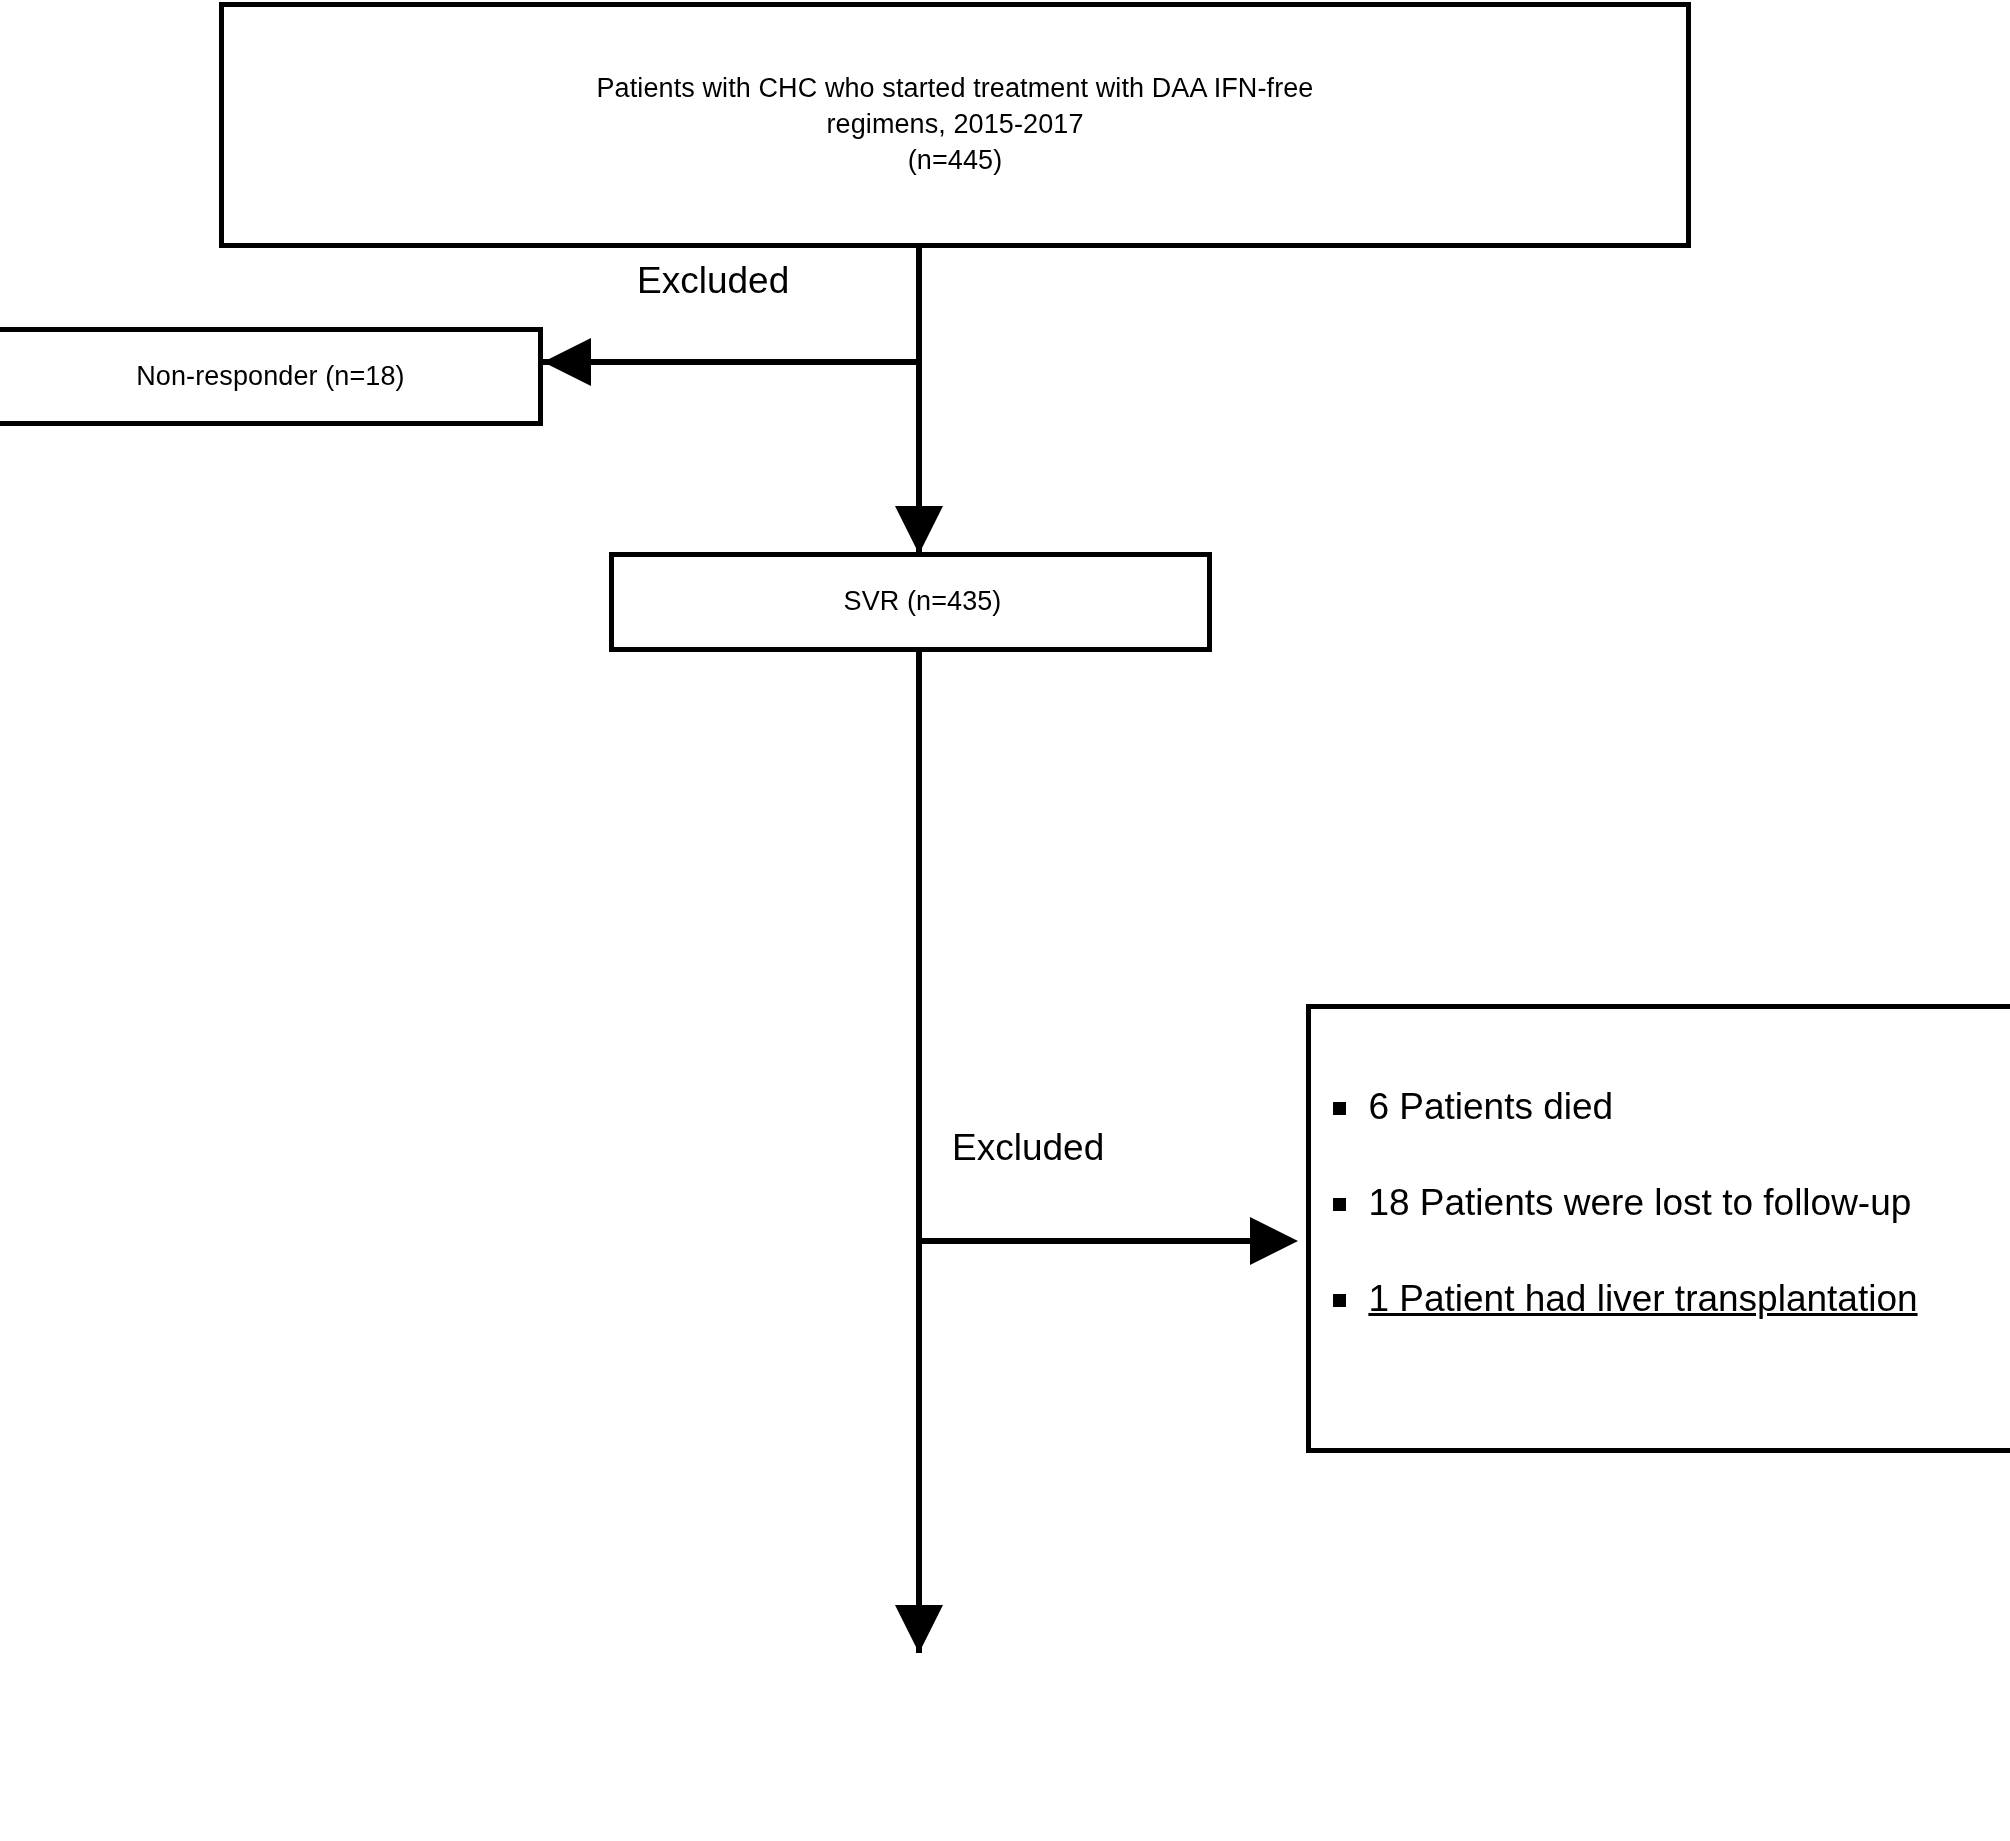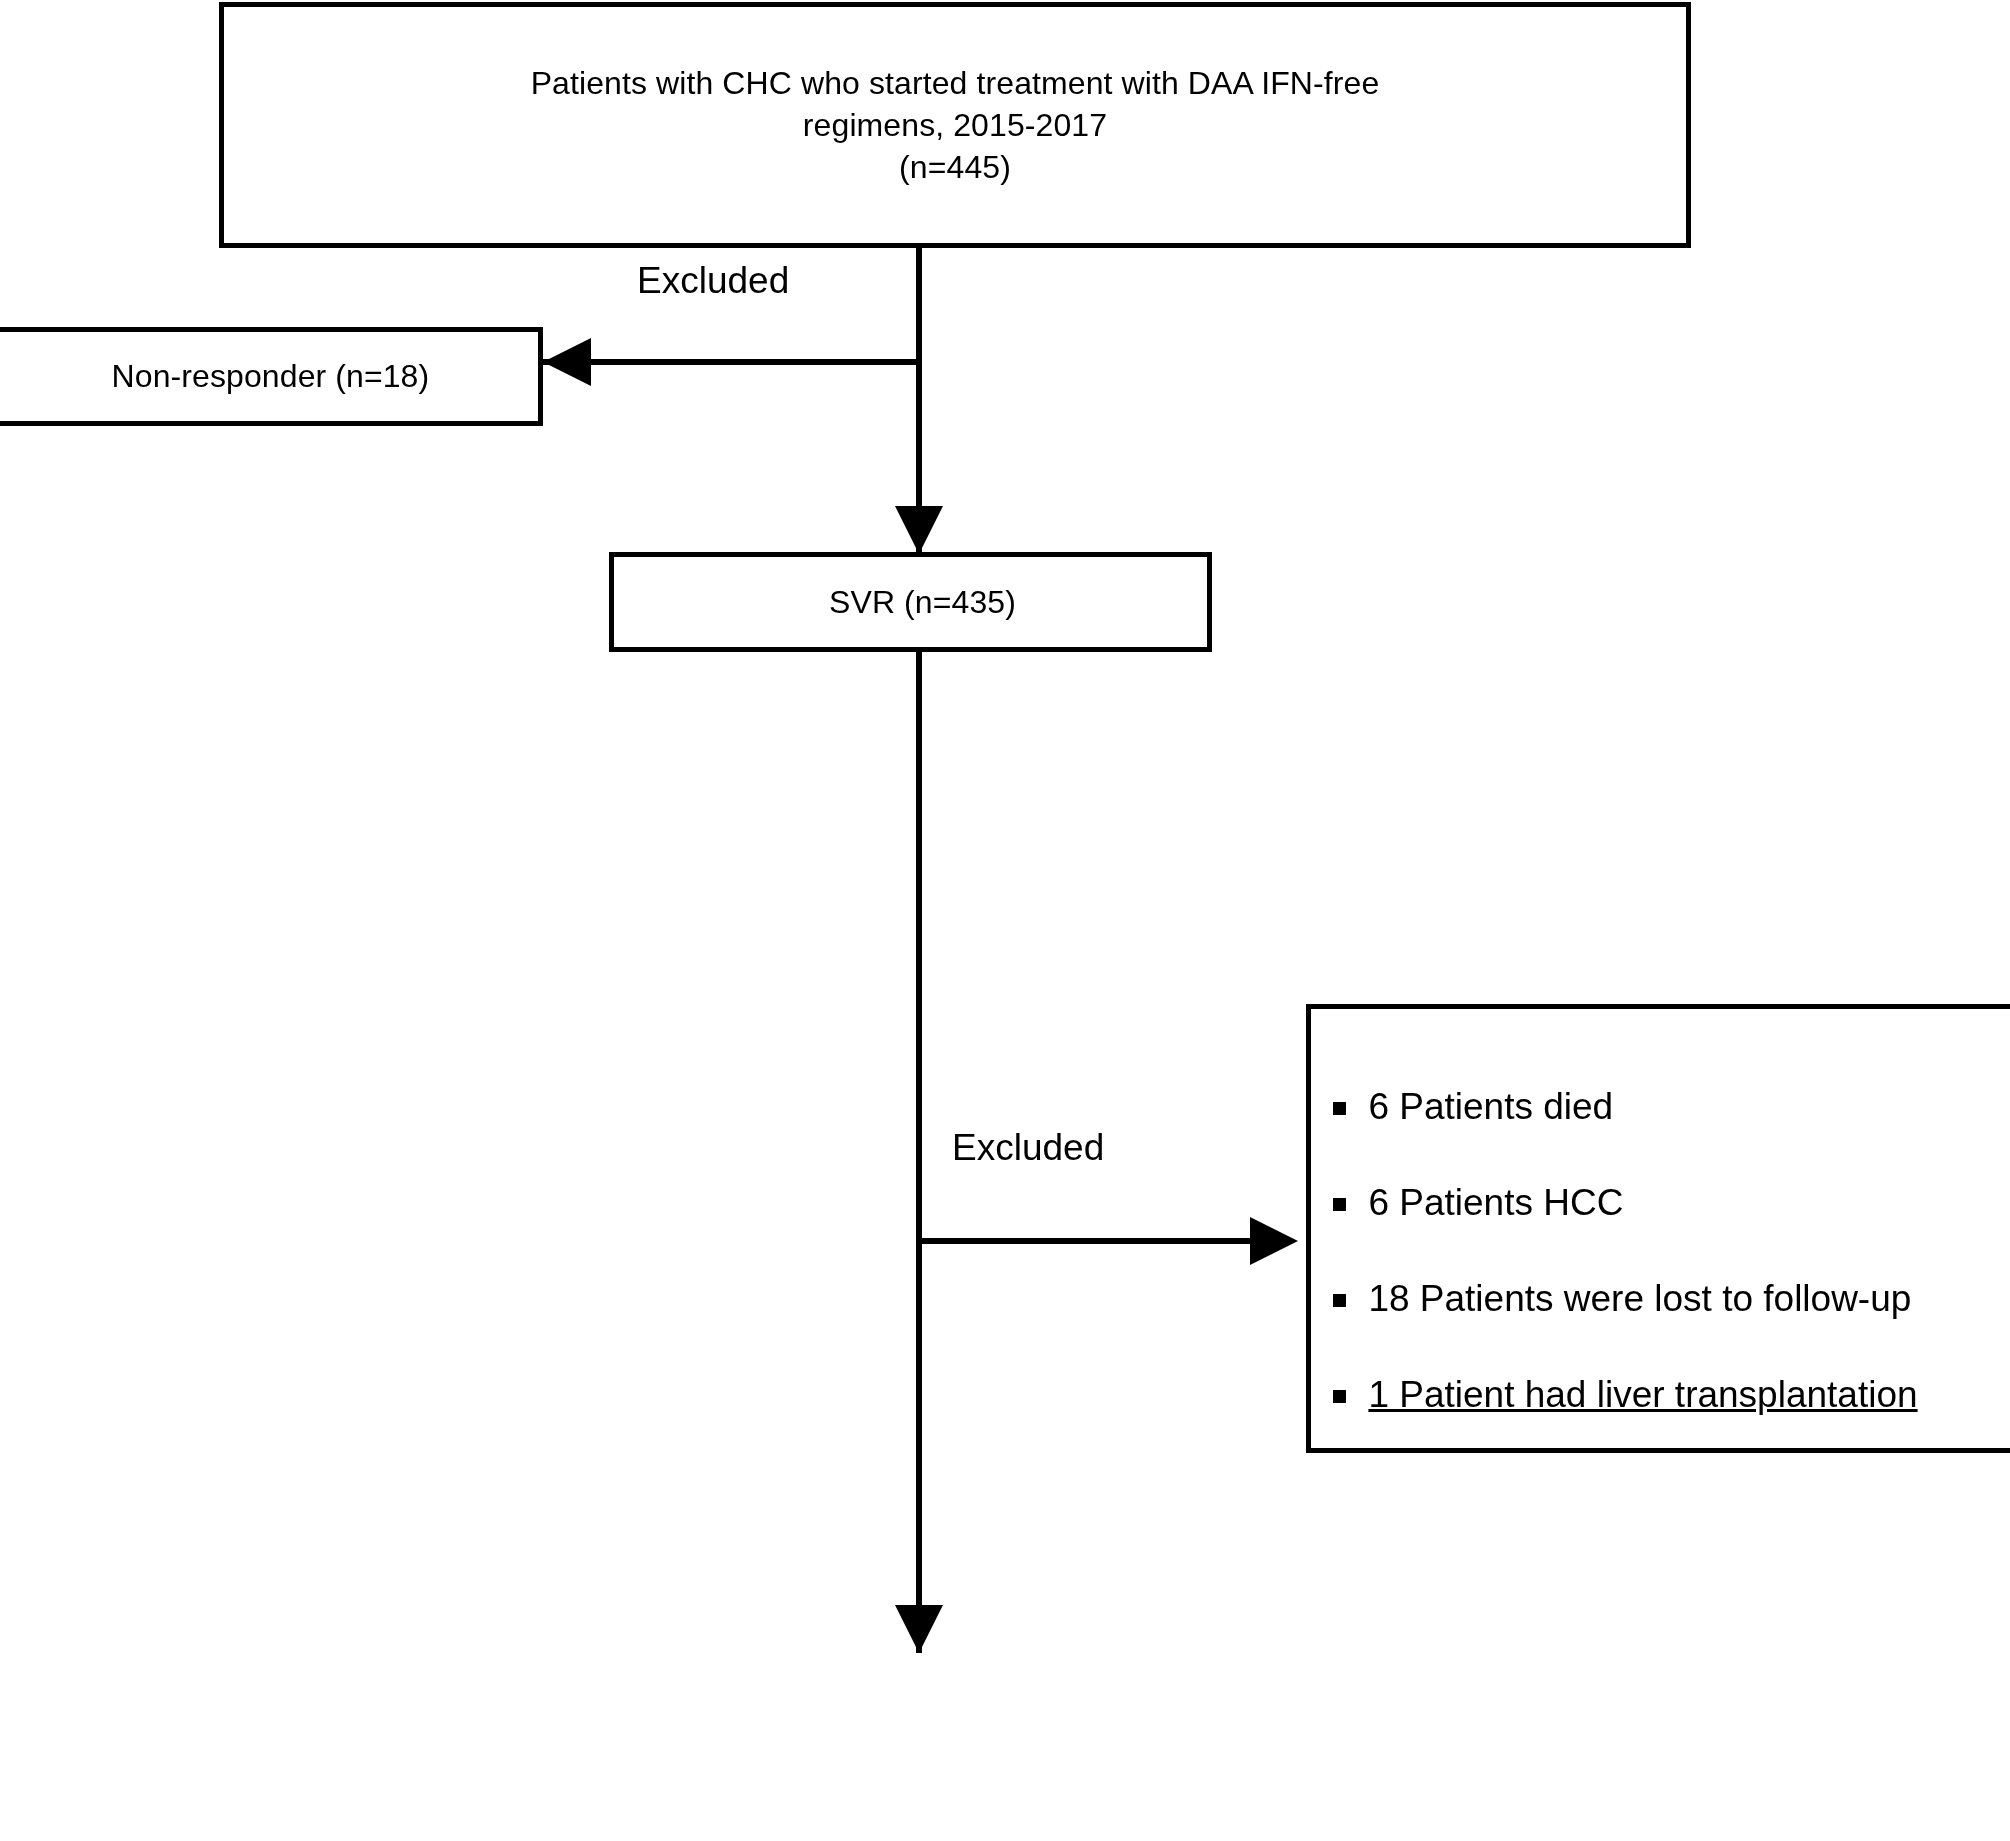--- a/index.html
+++ b/index.html
@@ -20,21 +20,21 @@
     position: absolute;
     box-sizing: border-box;
     border: 5.6px solid #000000;
     background: #ffffff;
     display: flex;
     align-items: center;
     justify-content: center;
     text-align: center;
   }
   .box-text {
-    font-size: 32px;
+    font-size: 27px;
     line-height: 1.32;
     white-space: pre-line;
     letter-spacing: 0.1px;
   }
 
   
   #box-enrolled {
     left: 219px;  top: 1.9px;
     width: 1472px; height: 246px;
   }
@@ -161,24 +161,20 @@
   <div class="edge-label" id="label-excluded-2">Excluded</div>
 
   <div class="box" id="box-exclusions">
     <ul class="excl-list" id="exclusion-list">
       <li>
         <span class="bullet-sq"></span>
         <span>6 Patients died</span>
       </li>
       <li>
         <span class="bullet-sq"></span>
-        <span>6 Patients HCC</span>
-      </li>
-      <li>
-        <span class="bullet-sq"></span>
         <span>18 Patients were lost to follow-up</span>
       </li>
       <li>
         <span class="bullet-sq"></span>
       </li>
       <li>
         <span class="bullet-sq"></span>
         <span>1 Patient had liver transplantation</span>
       </li>
     </ul>

